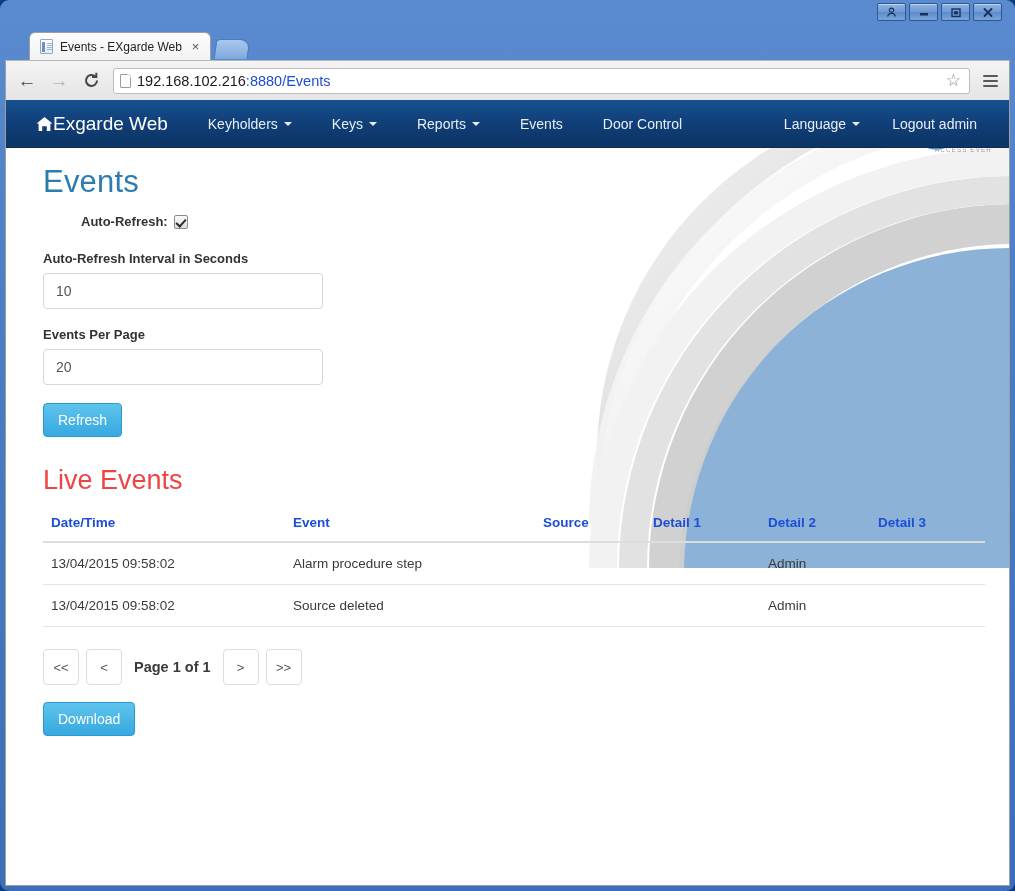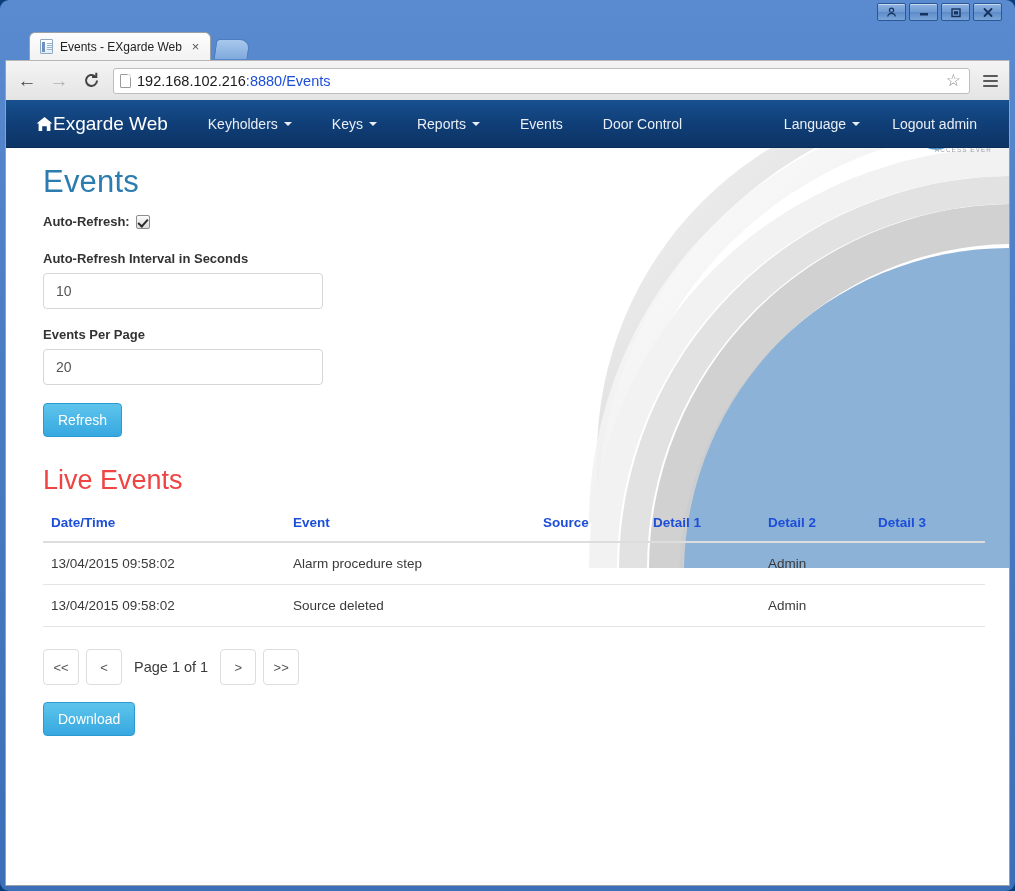--- a/index.html
+++ b/index.html
@@ -263,20 +263,21 @@
     margin-bottom: 14px;
   }
   .inline-label {
     font-size: 13px;
     font-weight: bold;
     color: #333;
     display: flex;
     align-items: center;
     gap: 6px;
     margin-bottom: 22px;
+    margin-left: 38px;
   }
   .cb {
     width: 14px; height: 14px;
     border: 1px solid #8d8d8d;
     border-radius: 2px;
     background: linear-gradient(180deg,#fbfbfb 0%, #dcdcdc 100%);
     position: relative;
     display:inline-block;
   }
   .cb::after {
@@ -371,20 +372,21 @@
     font-size: 13px;
     font-family: "Liberation Sans", sans-serif;
     cursor: pointer;
     padding: 0 8px;
   }
   .pg-label {
     font-size: 14.5px;
     color: #3a3a3a;
     padding: 0 5px;
     white-space: nowrap;
+    font-weight: bold;
   }
   .download-wrap { margin-top: 17px; }
 </style>
 </head>
 <body>
 
 <div class="window">
 
   <div class="titlebar">
     <div class="win-buttons">

